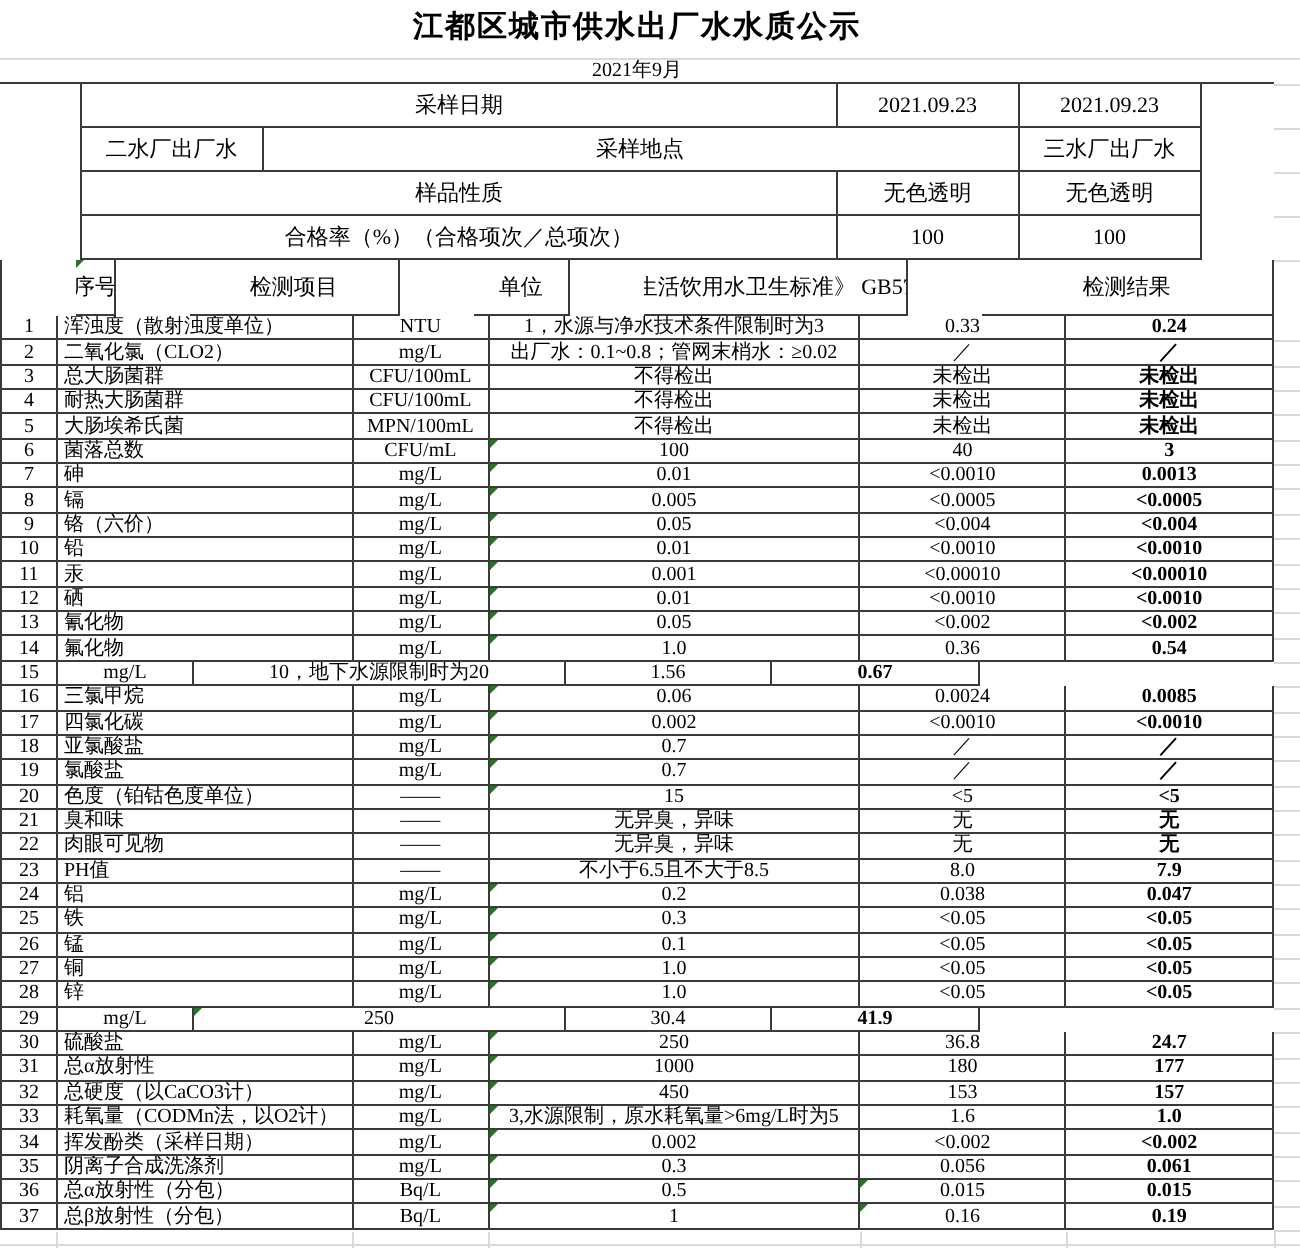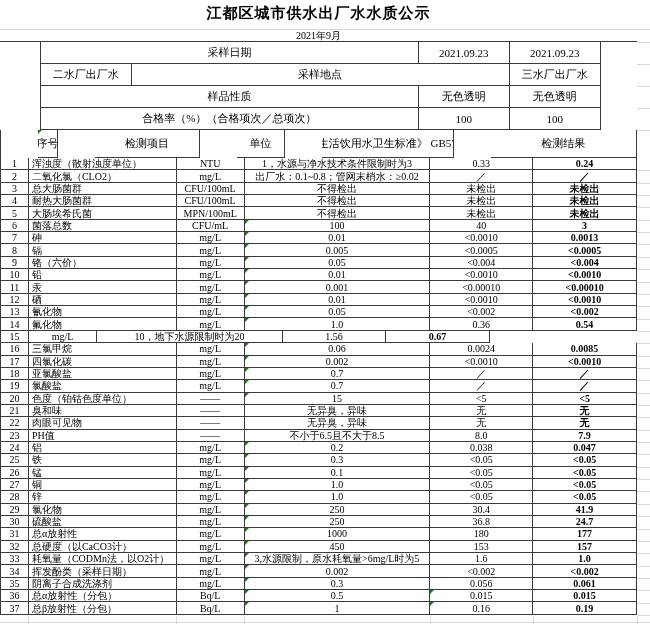--- a/index.html
+++ b/index.html
@@ -308,21 +308,20 @@
       <div class="trow">
         <div class="cell c-no">28</div>
         <div class="cell c-item">锌</div>
         <div class="cell c-unit">mg/L</div>
         <div class="cell c-std">1.0<span class="tri"></span></div>
         <div class="cell c-r1">&lt;0.05</div>
         <div class="cell c-r2">&lt;0.05</div>
       </div>
       <div class="trow">
         <div class="cell c-no">29</div>
-        <div class="cell c-item">氯化物</div>
         <div class="cell c-unit">mg/L</div>
         <div class="cell c-std">250<span class="tri"></span></div>
         <div class="cell c-r1">30.4</div>
         <div class="cell c-r2">41.9</div>
       </div>
       <div class="trow">
         <div class="cell c-no">30</div>
         <div class="cell c-item">硫酸盐</div>
         <div class="cell c-unit">mg/L</div>
         <div class="cell c-std">250<span class="tri"></span></div>

